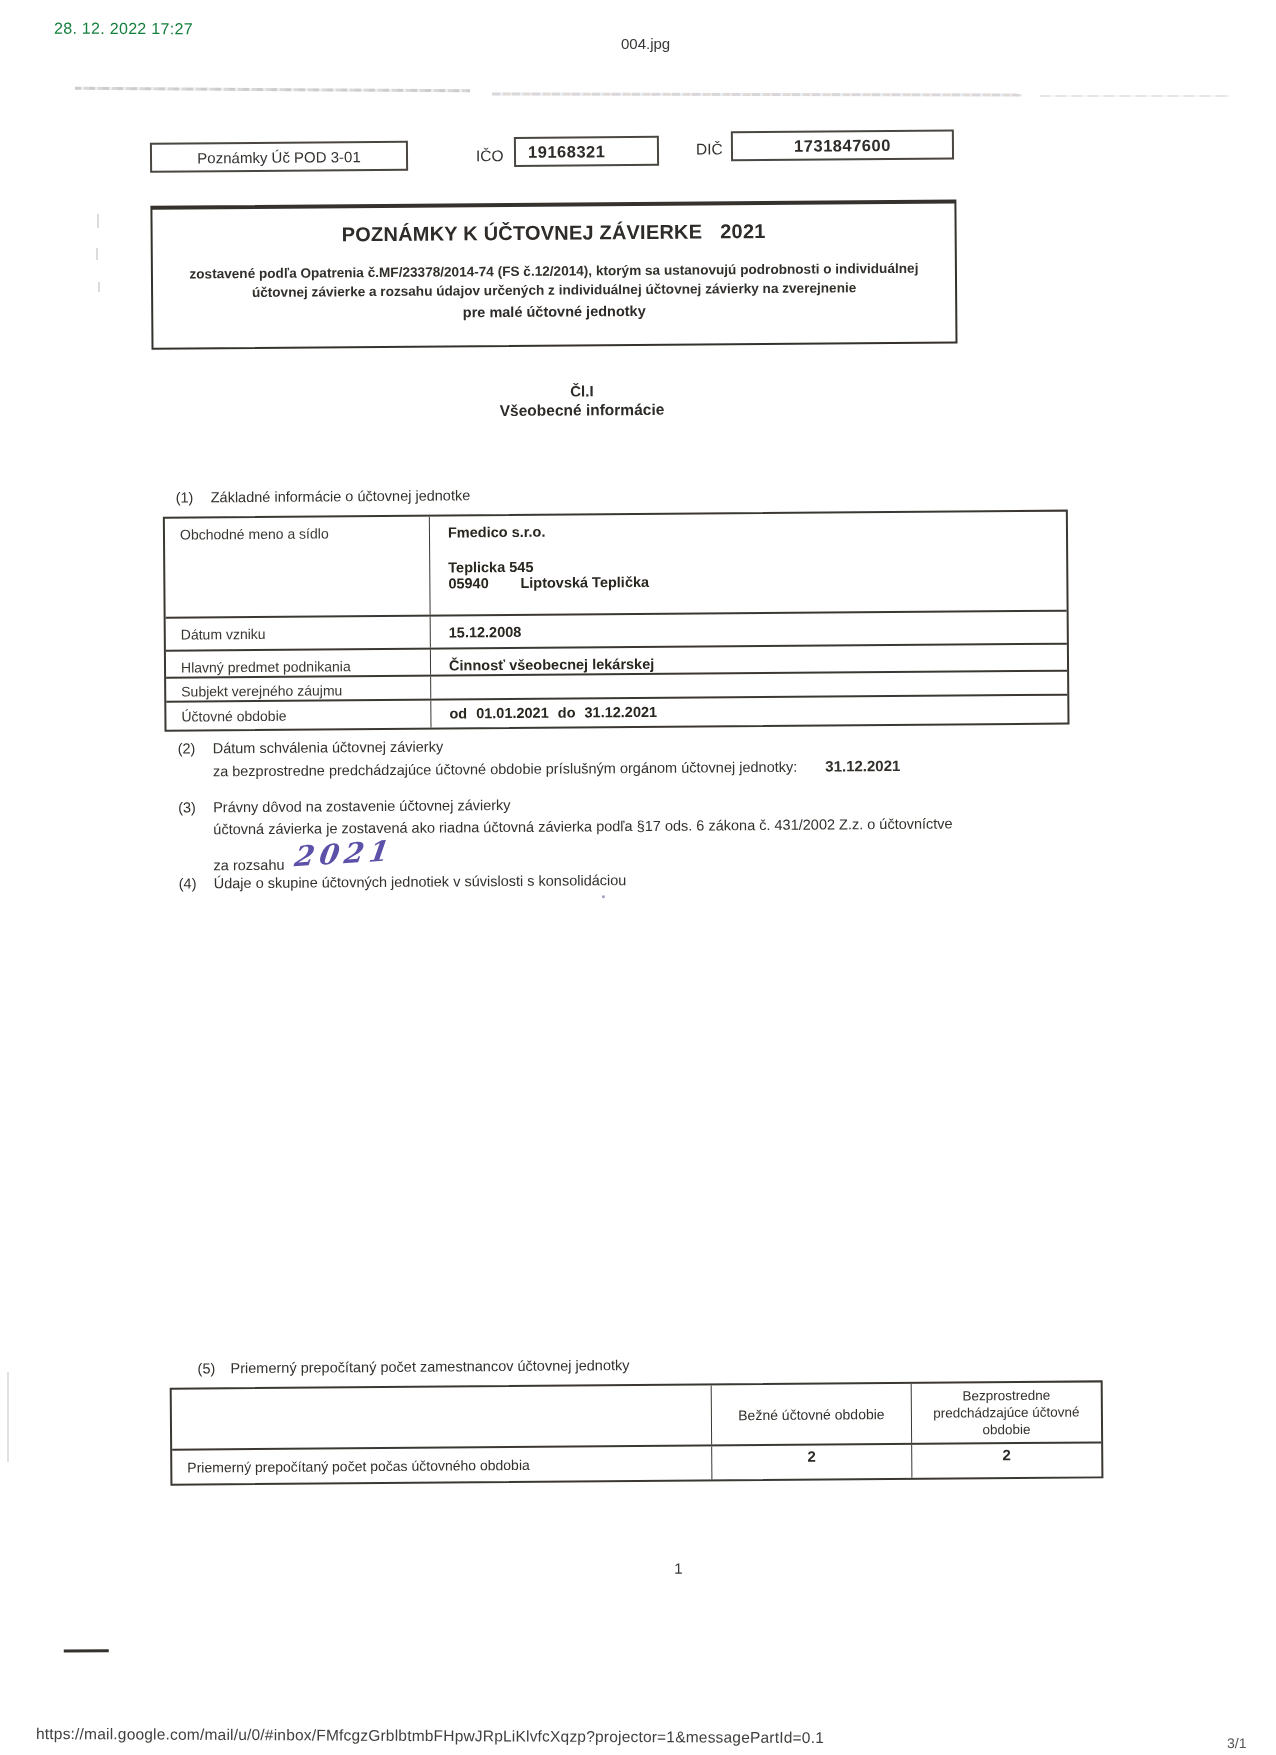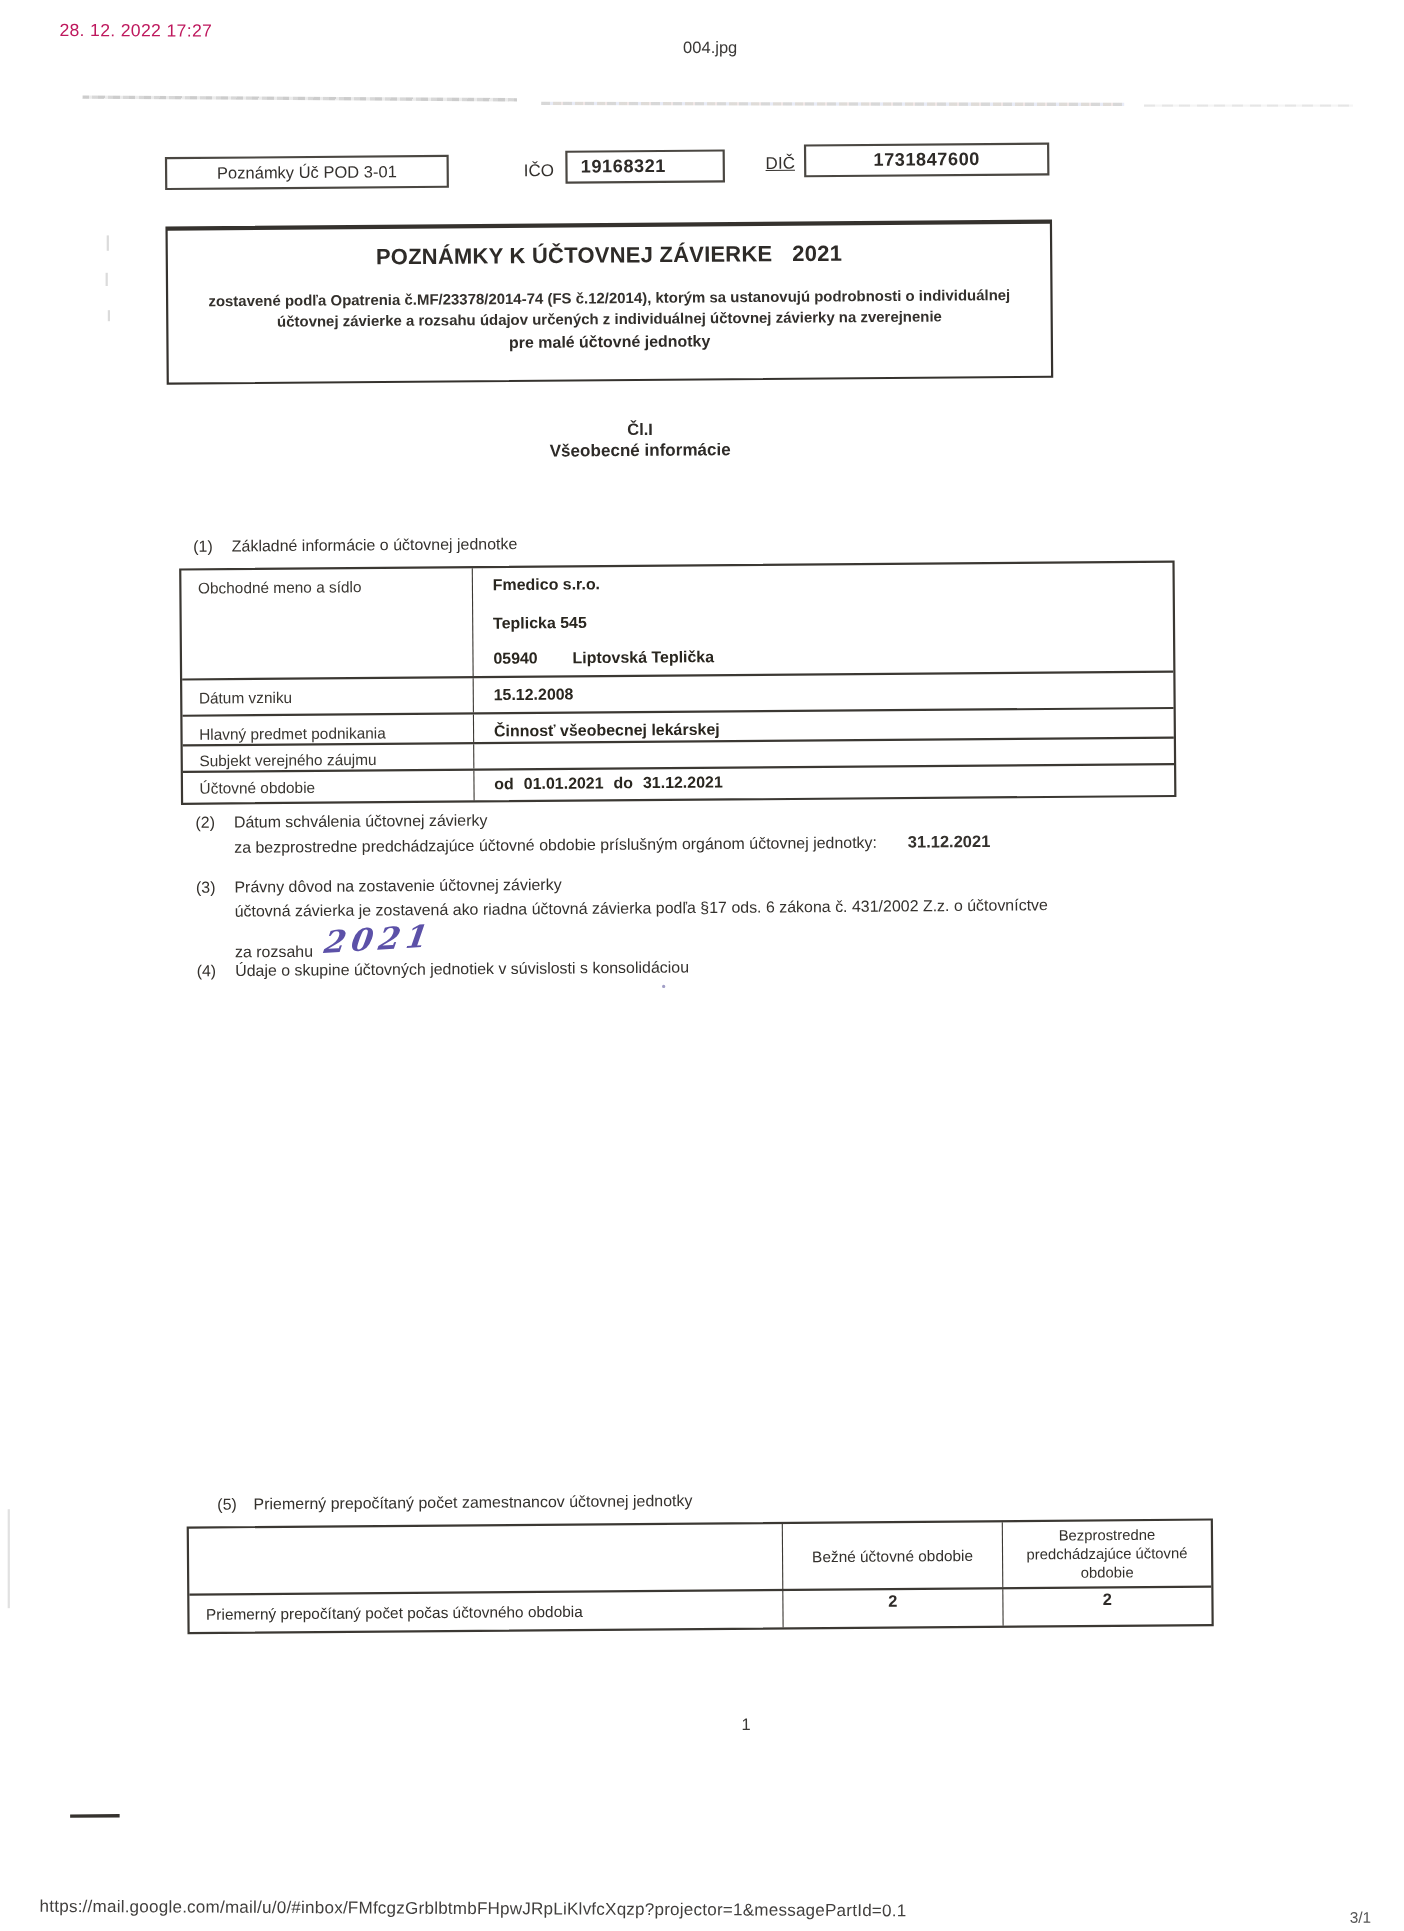--- a/index.html
+++ b/index.html
@@ -22,31 +22,31 @@
     transform:rotate(0.35deg); }
   .sl2 { left:492px; top:93px; width:530px; height:3px; opacity:.45;
     background:repeating-linear-gradient(90deg,#a8a8a8 0 8px, #cdd4ee 8px 11px, #b7b0a8 11px 18px, #e0c9c9 18px 20px);
     transform:rotate(0.1deg); }
   .sl3 { left:1040px; top:95px; width:190px; height:2px; opacity:.3;
     background:repeating-linear-gradient(90deg,#aaa 0 10px, #ddd 10px 16px); }
   .edge-mark { position:absolute; background:#bdbdbd; opacity:.55; }
   .ink-dot { position:absolute; width:3px; height:3px; border-radius:50%; background:#8a86b8; opacity:.8; }
 
   
-  .print-datetime { left:54px; top:20px; font-size:16px; letter-spacing:.3px; color:#be185d; transform:rotate(0.25deg); }
+  .print-datetime { left:54px; top:20px; font-size:16px; letter-spacing:.3px; color:#15803d; transform:rotate(0.25deg); }
   .print-filename { left:621px; top:35px; font-size:15px; color:#3a3836; }
 
   
   .idbox { border:2px solid #4a4742; background:#fff; display:flex; align-items:center; }
   .box-formcode { left:155px; top:139px; width:258px; height:30px; justify-content:center;
     font-size:15px; color:#34312e; }
   .lbl-ico { left:481px; top:146px; font-size:15.5px; color:#34312e; }
   .box-ico { left:519px; top:136px; width:145px; height:30px; padding-left:12px;
     font-size:16.5px; font-weight:700; letter-spacing:.5px; }
-  .lbl-dic { left:701px; top:141px; font-size:15.5px; color:#34312e;text-decoration:underline; }
+  .lbl-dic { left:701px; top:141px; font-size:15.5px; color:#34312e; }
   .box-dic { left:736px; top:132px; width:223px; height:30px; justify-content:center;
     font-size:16.5px; font-weight:700; letter-spacing:.5px; }
 
   
   .title-box { left:155px; top:202px; width:806px; height:144px; background:#fff;
     border:2px solid #35322e; border-top-width:4px; text-align:center; }
   .title-main { margin-top:15px; font-size:20px; font-weight:700; letter-spacing:.2px; }
   .title-year { margin-left:18px; }
   .subtitle { margin-top:17px; font-size:13.6px; font-weight:700; line-height:19px; color:#33302c; }
   .audience { margin-top:4px; font-size:14.5px; font-weight:700; }
@@ -64,21 +64,21 @@
   .t1 { left:165px; top:513px; width:905px; border:2px solid #3b3833; border-left-width:2px; }
   .t1 .row { display:flex; border-bottom:2px solid #3b3833; }
   .t1 .row:last-child { border-bottom:none; }
   .t1 .c-label { width:265px; border-right:1.5px solid #3b3833; padding:8px 6px 0 15px;
     font-size:14px; color:#3a3732; }
   .t1 .c-value { flex:1; padding:8px 6px 0 18px; font-size:14.5px; font-weight:700; color:#29261f; }
   .r-company { height:100px; }
   .r-sm33 { height:33px; }
   .r-sm27 { height:27px; }
   .r-sm24 { height:24px; }
-  .zipcell { display:inline-block; width:72px;margin-top:16px; }
+  .zipcell { display:inline-block; width:72px; }
   .addr-gap { height:19px; }
   .period-val { word-spacing:5px; }
 
   
   .t2 { left:165px; top:1384px; width:933px; border:2px solid #3b3833; }
   .t2 .hrow { display:flex; border-bottom:2px solid #3b3833; height:61px; }
   .t2 .drow { display:flex; height:33px; }
   .t2 .c1 { width:540px; border-right:1.5px solid #3b3833; }
   .t2 .c2 { width:200px; border-right:1.5px solid #3b3833; display:flex; align-items:center; justify-content:center; text-align:center; }
   .t2 .c3 { flex:1; display:flex; align-items:center; justify-content:center; text-align:center; }

